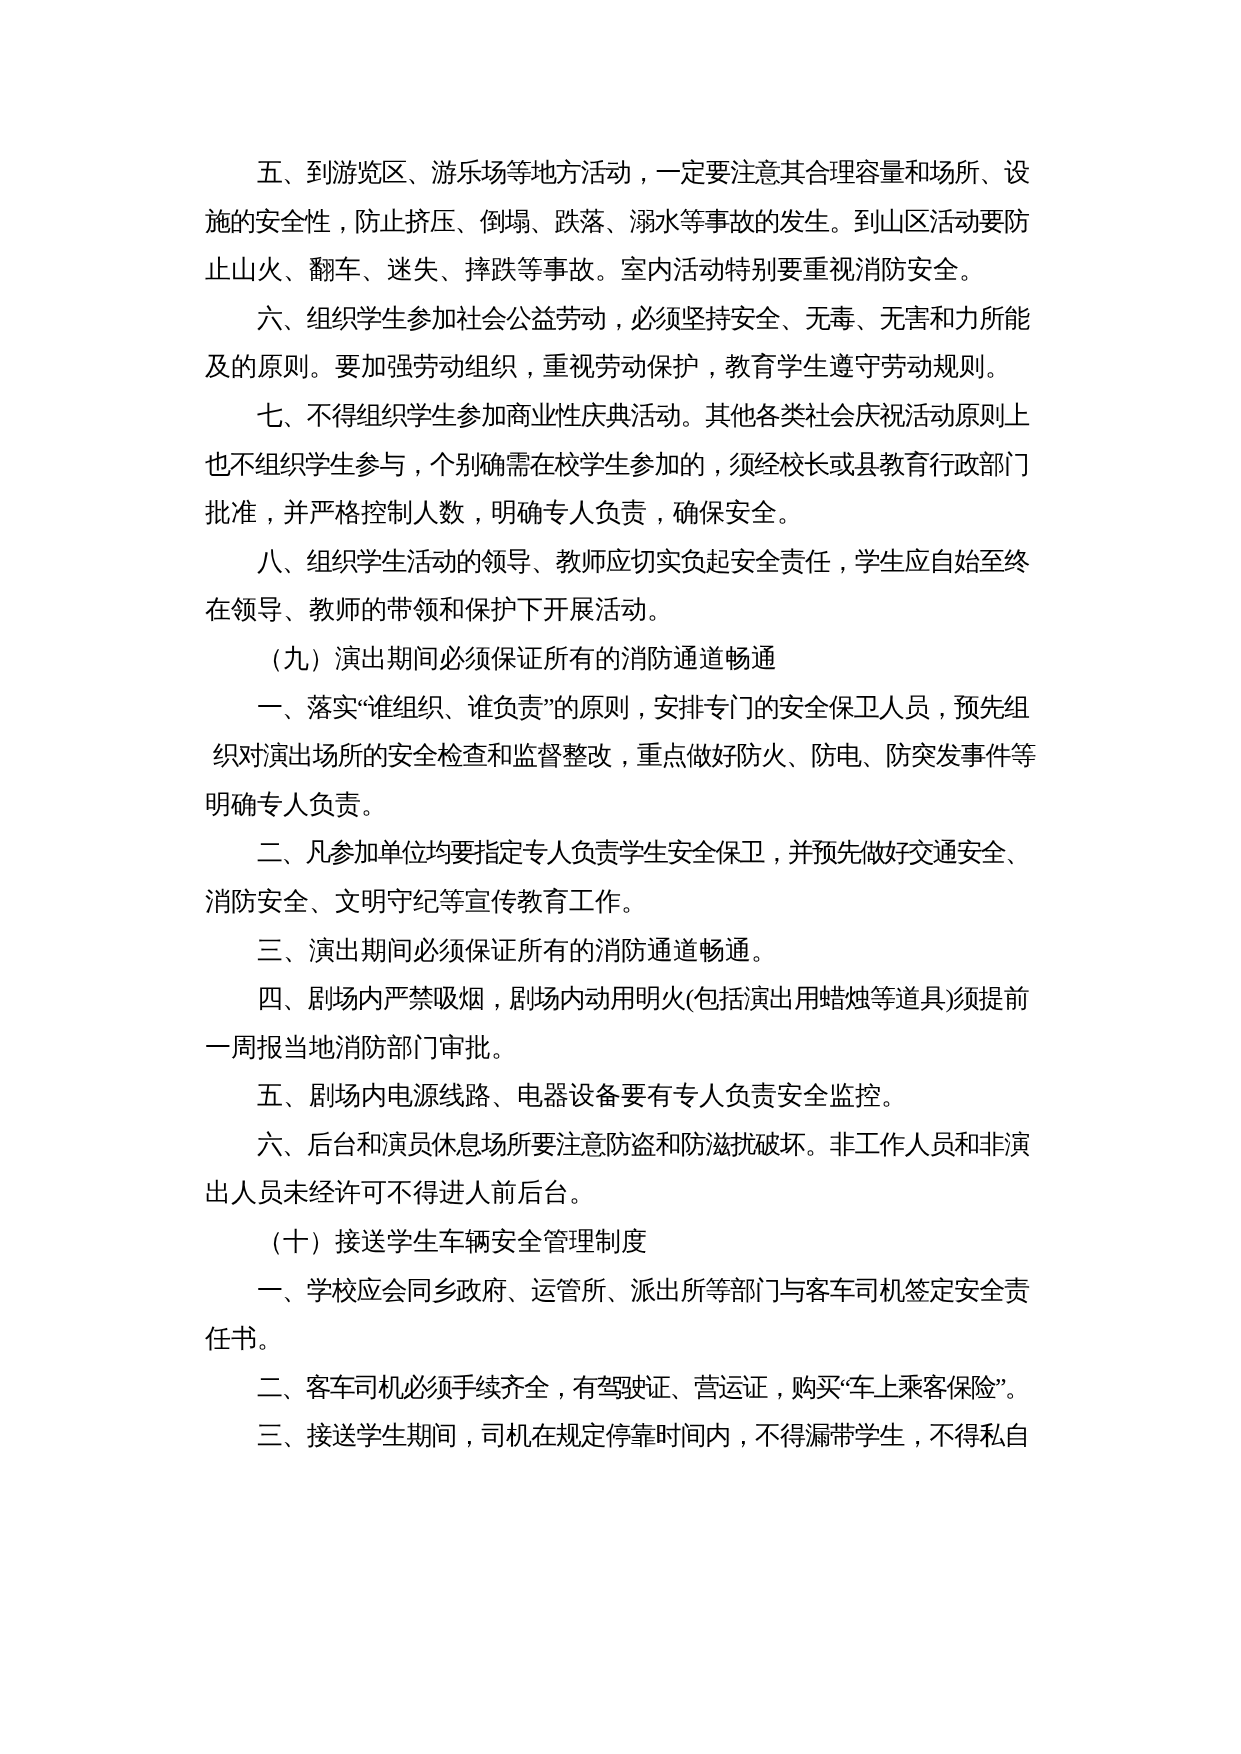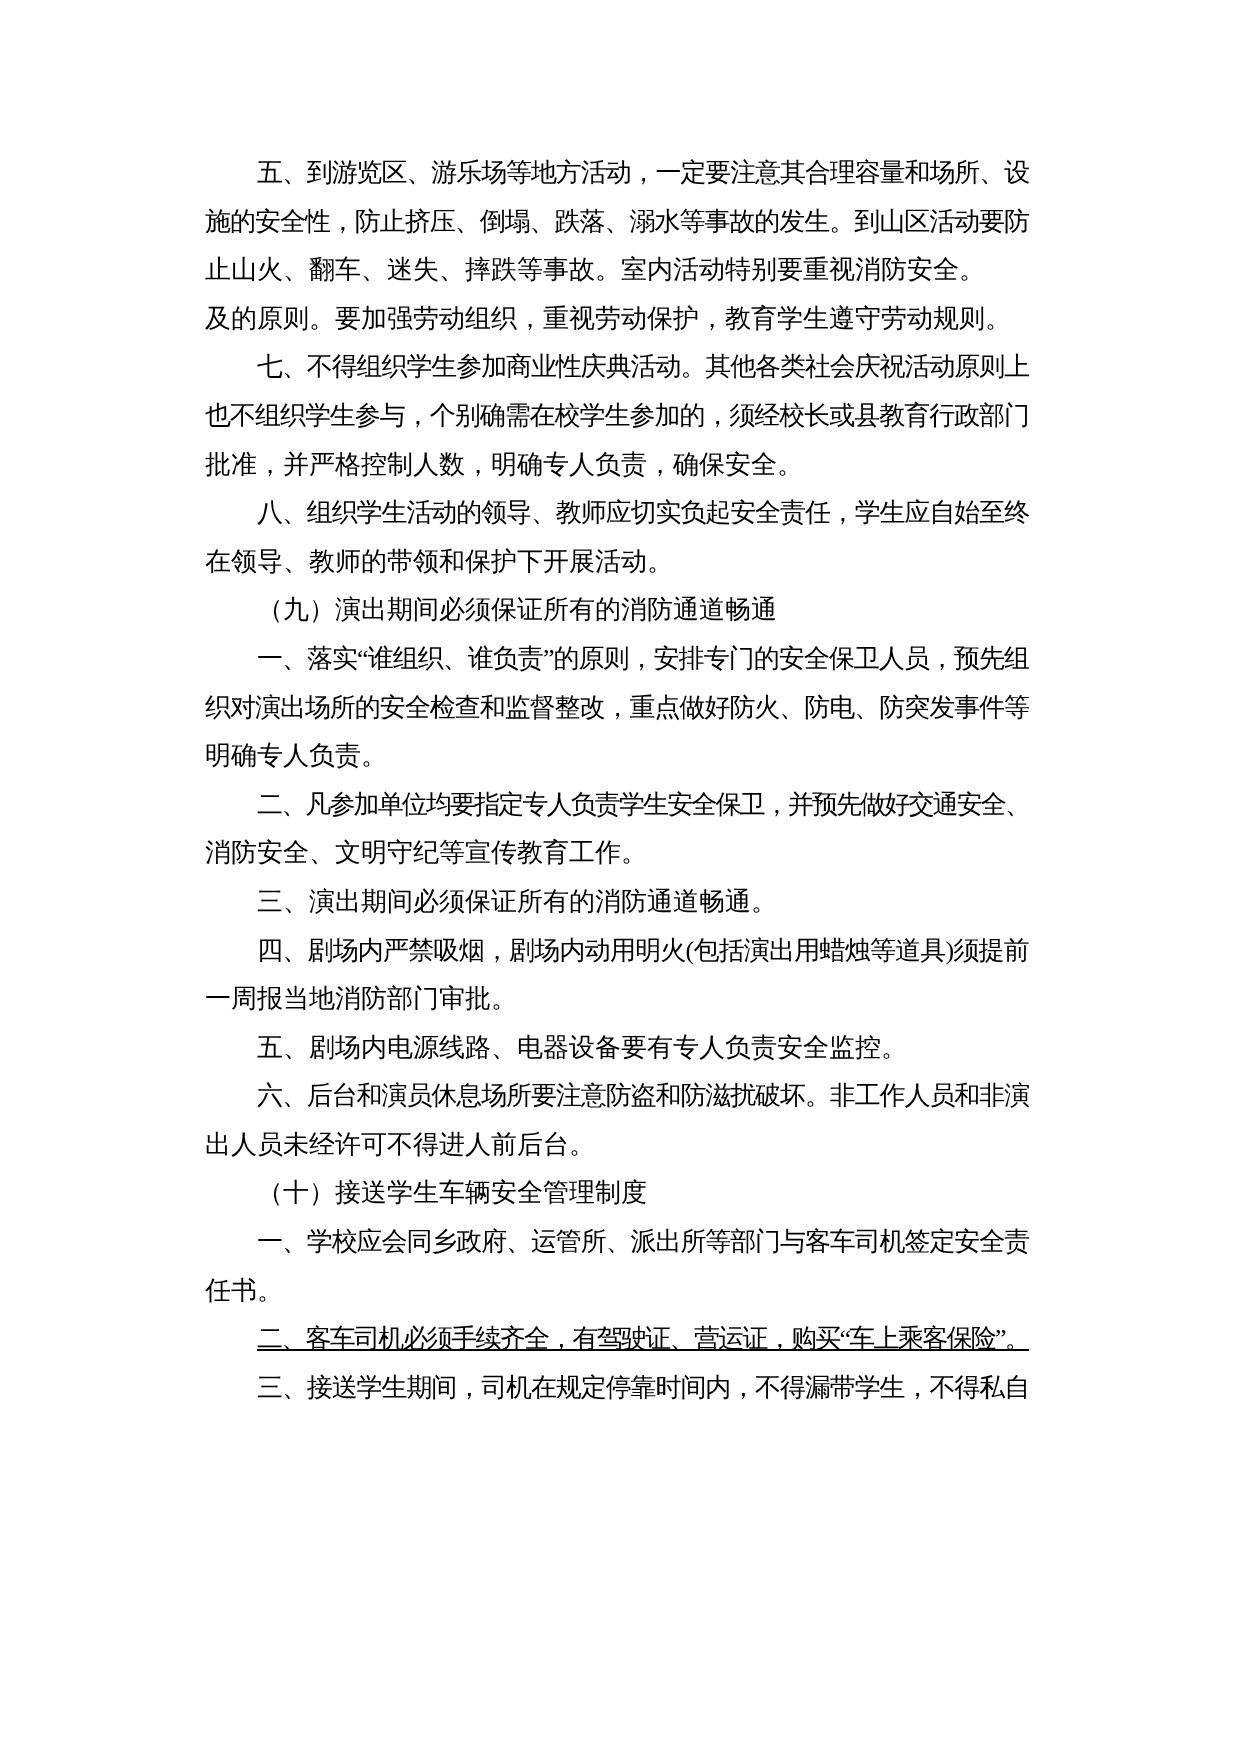--- a/index.html
+++ b/index.html
@@ -38,37 +38,38 @@
   }
 </style>
 </head>
 <body>
 
 <div class="page">
   <div class="text-block" style="color: rgb(0, 0, 0);">
       <div class="line indent justify" style="letter-spacing: -1.14677px;">五、到游览区、游乐场等地方活动，一定要注意其合理容量和场所、设</div>
       <div class="line justify" style="letter-spacing: -1.0803px;">施的安全性，防止挤压、倒塌、跌落、溺水等事故的发生。到山区活动要防</div>
       <div class="line">止山火、翻车、迷失、摔跌等事故。室内活动特别要重视消防安全。</div>
+      <div class="line indent justify" style="letter-spacing: -1.14677px;">六、组织学生参加社会公益劳动，必须坚持安全、无毒、无害和力所能</div>
       <div class="line">及的原则。要加强劳动组织，重视劳动保护，教育学生遵守劳动规则。</div>
       <div class="line indent justify" style="letter-spacing: -1.14677px;">七、不得组织学生参加商业性庆典活动。其他各类社会庆祝活动原则上</div>
       <div class="line justify" style="letter-spacing: -1.0803px;">也不组织学生参与，个别确需在校学生参加的，须经校长或县教育行政部门</div>
       <div class="line">批准，并严格控制人数，明确专人负责，确保安全。</div>
       <div class="line indent justify" style="letter-spacing: -1.14677px;">八、组织学生活动的领导、教师应切实负起安全责任，学生应自始至终</div>
       <div class="line">在领导、教师的带领和保护下开展活动。</div>
       <div class="line indent">（九）演出期间必须保证所有的消防通道畅通</div>
       <div class="line indent justify" style="letter-spacing: -1.01875px;">一、落实“谁组织、谁负责”的原则，安排专门的安全保卫人员，预先组</div>
-      <div class="line justify" style="letter-spacing: -1.0803px;">织对演出场所的安全检查和监督整改，重点做好防火、防电、防突发事件等</div>
+      <div class="line justify" style="letter-spacing: -1.0803px; margin-left: 8px;">织对演出场所的安全检查和监督整改，重点做好防火、防电、防突发事件等</div>
       <div class="line">明确专人负责。</div>
       <div class="line indent justify" style="letter-spacing: -1.925px;">二、凡参加单位均要指定专人负责学生安全保卫，并预先做好交通安全、</div>
       <div class="line">消防安全、文明守纪等宣传教育工作。</div>
       <div class="line indent">三、演出期间必须保证所有的消防通道畅通。</div>
       <div class="line indent justify" style="letter-spacing: -0.83125px;">四、剧场内严禁吸烟，剧场内动用明火(包括演出用蜡烛等道具)须提前</div>
       <div class="line">一周报当地消防部门审批。</div>
       <div class="line indent">五、剧场内电源线路、电器设备要有专人负责安全监控。</div>
       <div class="line indent justify" style="letter-spacing: -1.14677px;">六、后台和演员休息场所要注意防盗和防滋扰破坏。非工作人员和非演</div>
       <div class="line">出人员未经许可不得进人前后台。</div>
       <div class="line indent">（十）接送学生车辆安全管理制度</div>
       <div class="line indent justify" style="letter-spacing: -1.14677px;">一、学校应会同乡政府、运管所、派出所等部门与客车司机签定安全责</div>
       <div class="line">任书。</div>
-      <div class="line indent justify" style="letter-spacing: -1.77727px; text-decoration: underline;">二、客车司机必须手续齐全，有驾驶证、营运证，购买“车上乘客保险”。</div>
+      <div class="line indent justify" style="letter-spacing: -1.77727px;">二、客车司机必须手续齐全，有驾驶证、营运证，购买“车上乘客保险”。</div>
       <div class="line indent justify" style="letter-spacing: -1.14677px;">三、接送学生期间，司机在规定停靠时间内，不得漏带学生，不得私自</div>
     </div>
 </div>
 
 </body></html>

